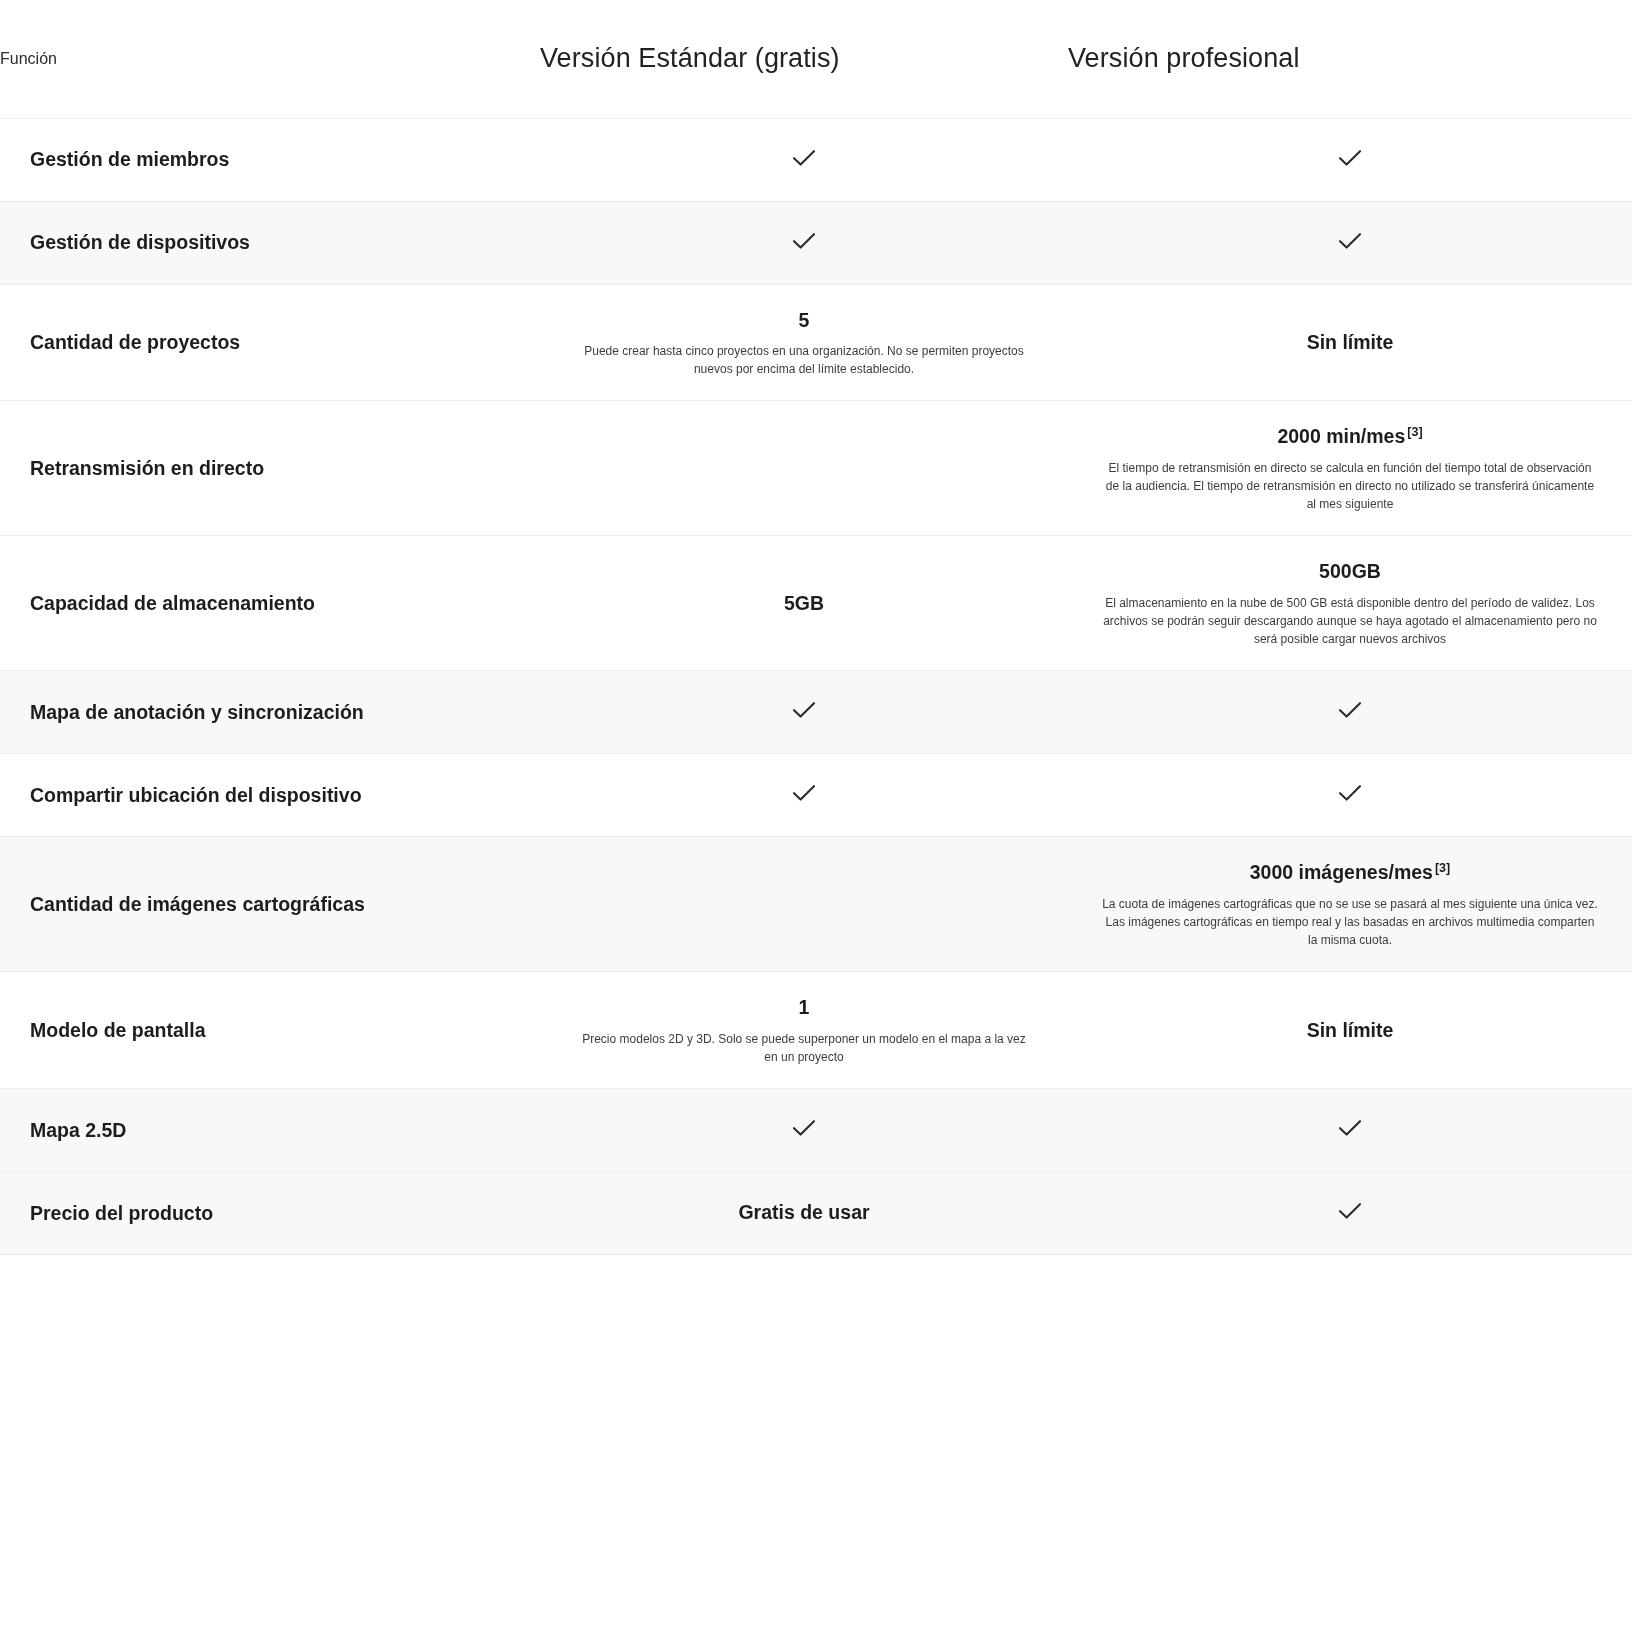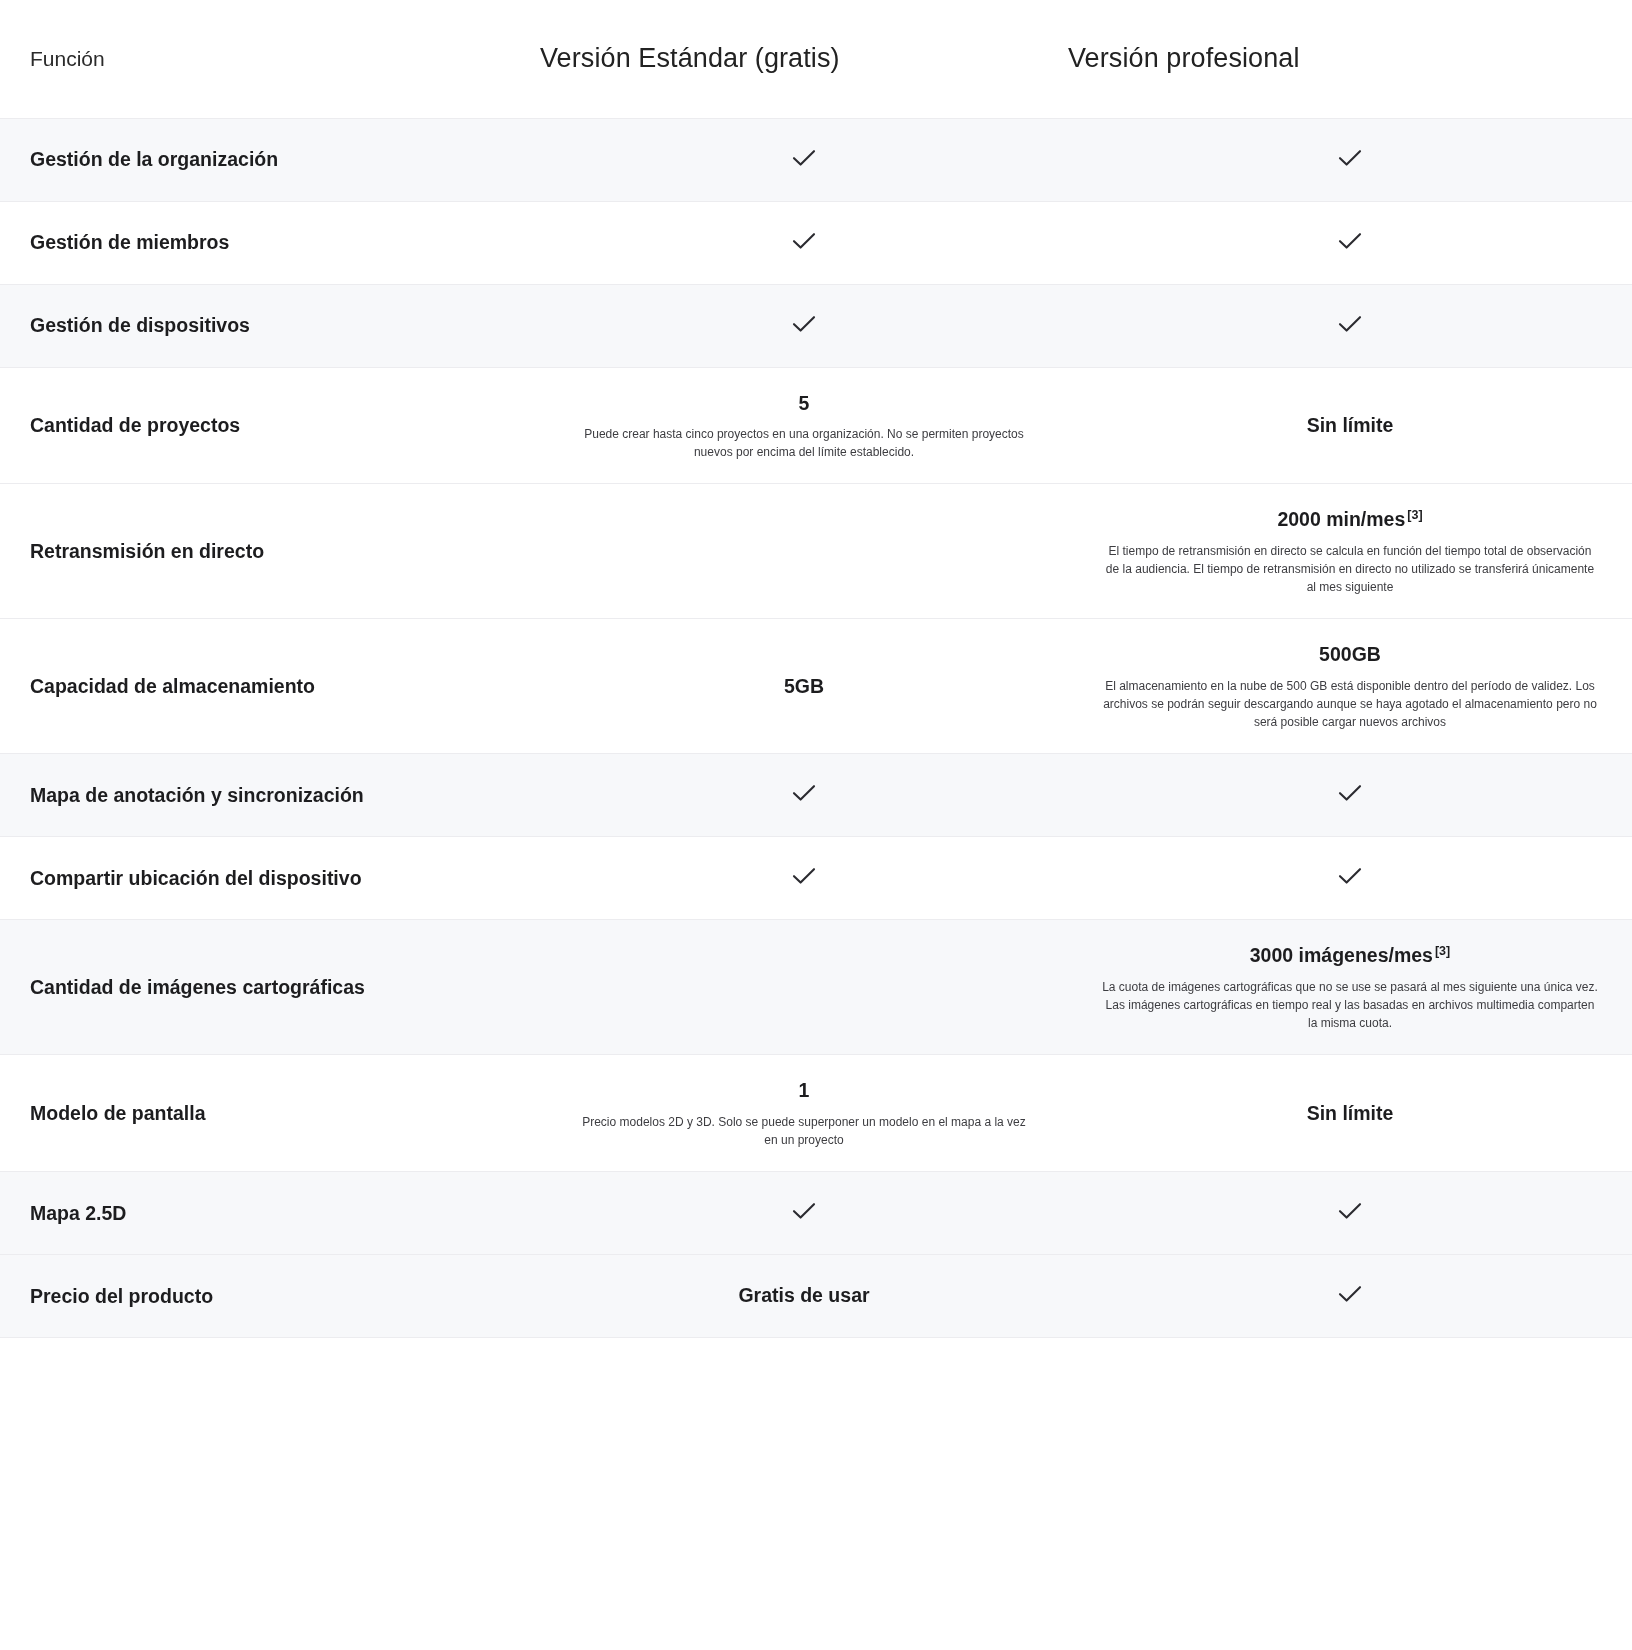--- a/index.html
+++ b/index.html
@@ -30,22 +30,21 @@
   thead th {
     font-weight: 400;
     padding: 0;
     vertical-align: middle;
     background: #ffffff;
   }
   .head-row { height: 118px; }
 
   .head-feature {
     text-align: left;
-    padding-left: 30px;
-    font-size: 21px;
+    font-size: 16px;
     color: #2b2b2b;
     font-weight: 400;
   }
   .head-plan {
     text-align: left;
     font-size: 27px;
     color: #222222;
     font-weight: 400;
     letter-spacing: .1px;
   }
@@ -125,29 +124,20 @@
       <col class="c-pro">
     </colgroup>
     <thead>
       <tr class="head-row">
         <th class="head-feature">Función</th>
         <th class="head-plan">Versión Estándar (gratis)</th>
         <th class="head-plan">Versión profesional</th>
       </tr>
     </thead>
     <tbody id="tbody">
-        <tr class="alt">
-          <td class="feature-cell">Gestión de la organización</td>
-          <td class="val-cell"><span class="check"><svg width="34" height="34" viewBox="0 0 34 34" aria-hidden="true">
-                <path d="M7 17.2 L13.6 23.6 L27 10.2" fill="none" stroke="#2b2b30" stroke-width="2.1" stroke-linecap="round" stroke-linejoin="round"></path>
-              </svg></span></td>
-          <td class="val-cell"><span class="check"><svg width="34" height="34" viewBox="0 0 34 34" aria-hidden="true">
-                <path d="M7 17.2 L13.6 23.6 L27 10.2" fill="none" stroke="#2b2b30" stroke-width="2.1" stroke-linecap="round" stroke-linejoin="round"></path>
-              </svg></span></td>
-        </tr>
         <tr class="plain">
           <td class="feature-cell">Gestión de miembros</td>
           <td class="val-cell"><span class="check"><svg width="34" height="34" viewBox="0 0 34 34" aria-hidden="true">
                 <path d="M7 17.2 L13.6 23.6 L27 10.2" fill="none" stroke="#2b2b30" stroke-width="2.1" stroke-linecap="round" stroke-linejoin="round"></path>
               </svg></span></td>
           <td class="val-cell"><span class="check"><svg width="34" height="34" viewBox="0 0 34 34" aria-hidden="true">
                 <path d="M7 17.2 L13.6 23.6 L27 10.2" fill="none" stroke="#2b2b30" stroke-width="2.1" stroke-linecap="round" stroke-linejoin="round"></path>
               </svg></span></td>
         </tr>
         <tr class="alt">

